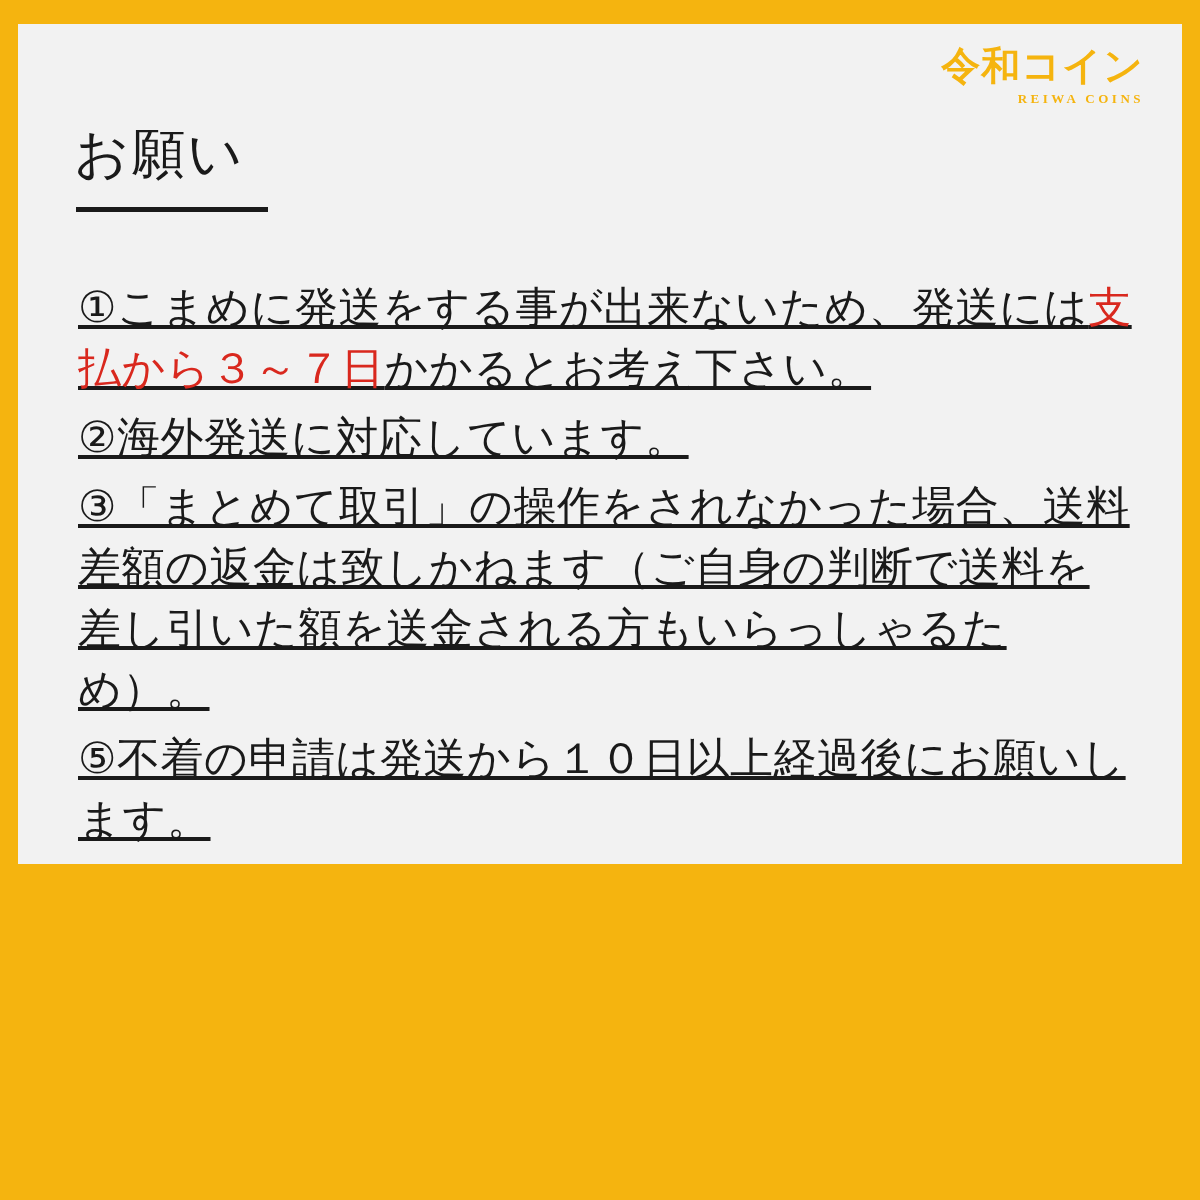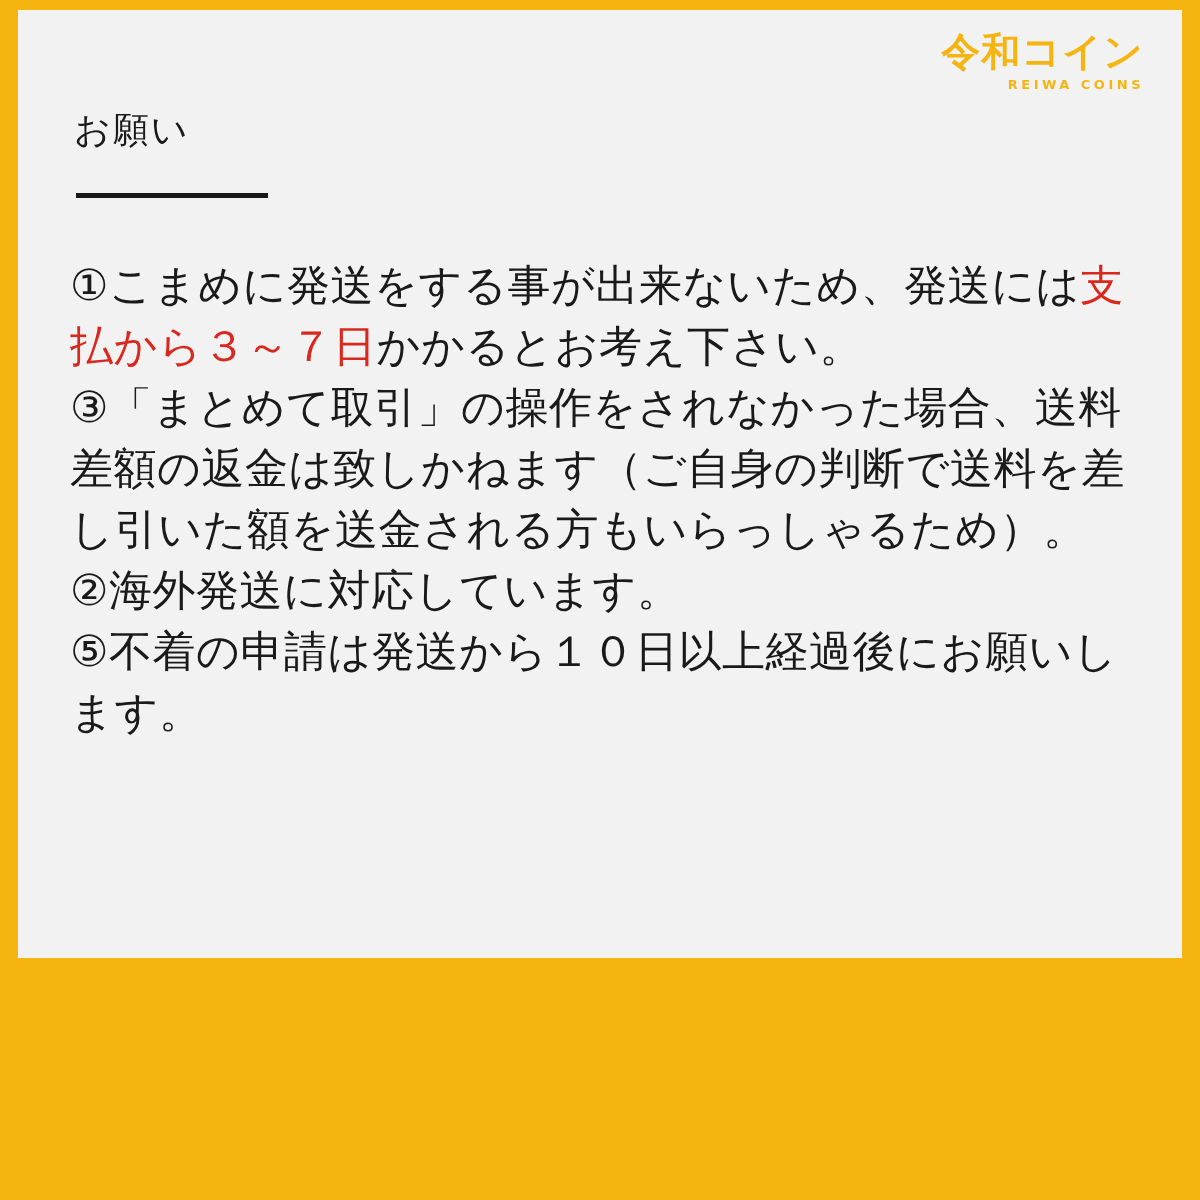--- a/index.html
+++ b/index.html
@@ -18,23 +18,23 @@
     left: 0;
     top: 0;
     width: 1200px;
     height: 1200px;
     background: #f5b40f;
     box-sizing: border-box;
   }
   .card {
     position: absolute;
     left: 18px;
-    top: 10px;
+    top: 24px;
     width: 1164px;
-    height: 948px;
+    height: 840px;
     background: #f2f2f2;
     box-sizing: border-box;
   }
   .logo {
     position: absolute;
     right: 38px;
     top: 22px;
     text-align: right;
     line-height: 1;
   }
@@ -45,26 +45,27 @@
     letter-spacing: 1px;
     white-space: nowrap;
   }
   .logo-sub {
     font-size: 13px;
     font-weight: bold;
     color: #f5b40f;
     letter-spacing: 3.5px;
     margin-top: 7px;
     white-space: nowrap;
+    font-family: Liberation Serif, serif;
   }
   .title {
     position: absolute;
     left: 56px;
     top: 100px;
-    font-size: 36px;
+    font-size: 54px;
     color: #1a1a1a;
     letter-spacing: 2px;
     line-height: 1.1;
   }
   .title-rule {
     position: absolute;
     left: 58px;
     top: 183px;
     width: 192px;
     height: 5px;
@@ -74,21 +75,22 @@
     position: absolute;
     left: 52px;
     top: 245px;
     width: 1070px;
     font-size: 43px;
     line-height: 1.42;
     color: #1a1a1a;
     letter-spacing: 0.5px;
   }
   .body-text p {
-    margin: 0;
+    margin: 8px;
+    text-decoration: underline;
   }
   .hl {
     color: #d9281e;
   }
 </style>
 </head>
 <body>
 
 <div class="frame">
   <div class="card">
@@ -98,19 +100,19 @@
       <div class="logo-sub">REIWA COINS</div>
     </div>
 
     <div class="title">お願い</div>
     <div class="title-rule"></div>
 
     <div class="body-text">
       <p>
         <span>①こまめに発送をする事が出来ないため、発送には</span><span class="hl">支払から３～７日</span><span>かかるとお考え下さい。</span>
       </p>
+      <p>②海外発送に対応しています。</p>
       <p>③「まとめて取引」の操作をされなかった場合、送料差額の返金は致しかねます（ご自身の判断で送料を差し引いた額を送金される方もいらっしゃるため）。</p>
-      <p>②海外発送に対応しています。</p>
       <p>⑤不着の申請は発送から１０日以上経過後にお願いします。</p>
     </div>
 
   </div>
 </div>
 
 </body></html>

